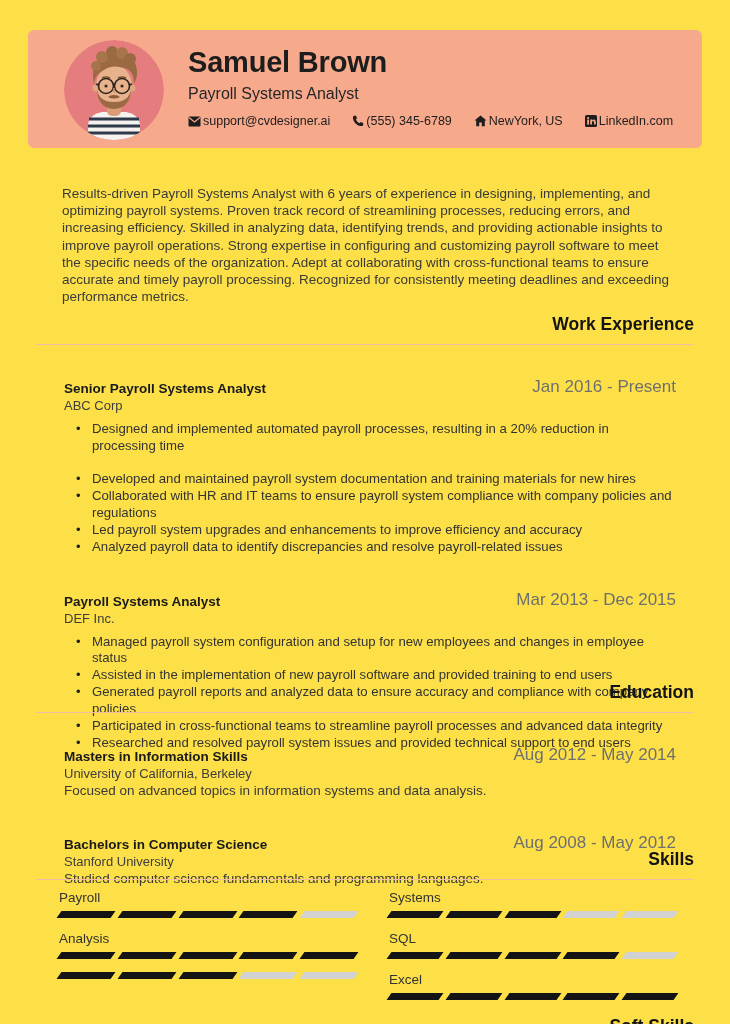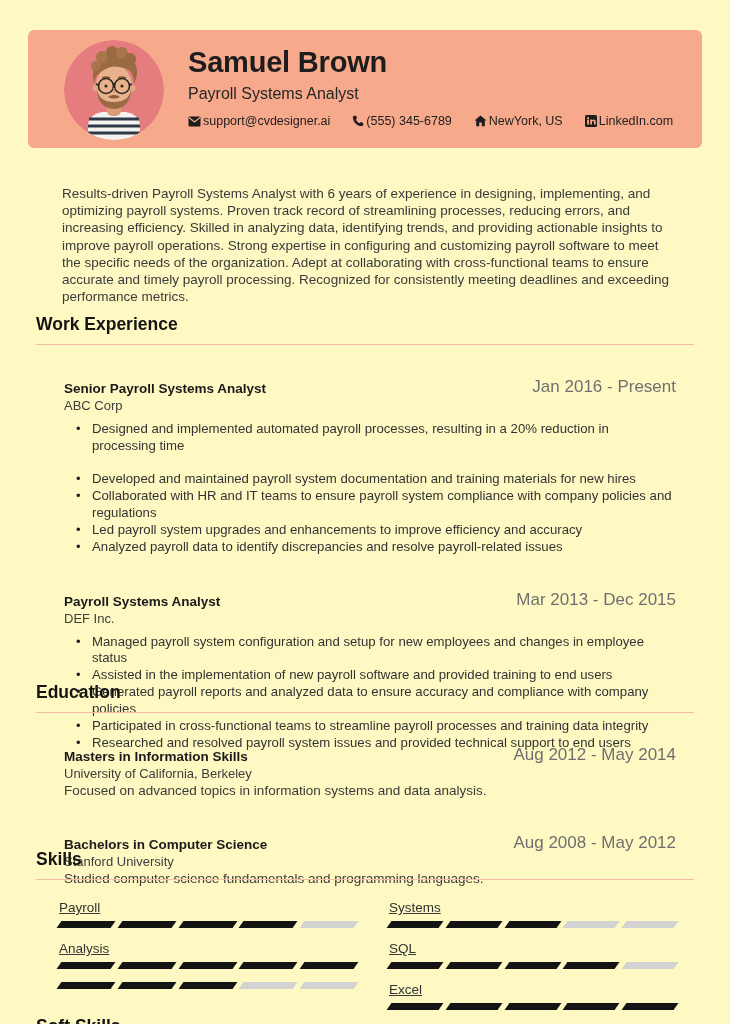--- a/index.html
+++ b/index.html
@@ -1,19 +1,19 @@
 <!DOCTYPE html>
 <html style="--header-bg: #f7a98c; --bar-filled: #141414; --bar-empty: #d2d2d2;"><head>
 <meta charset="utf-8">
 <style>
   html,body{margin:0;padding:0;background:#fff;}
   .page{
     position:relative;
     width:730px;height:1024px;
-    background:#fef9c3;
+    background:#fde047;
     overflow:hidden;
     font-family:"Liberation Sans", sans-serif;
     color:#3b3b3b;
   }
   
   .header{
     position:absolute;left:28px;top:30px;width:674px;height:118px;
     background:var(--header-bg,#f7a98c);
     border-radius:6px;
   }
@@ -36,21 +36,21 @@
     font-size:13.5px;line-height:17.2px;color:#3a3a3a;
   }
   
   .section{position:absolute;left:36px;width:658px;}
   .sec-work{top:314px;}
   .sec-edu{top:682px;}
   .sec-skills{top:849px;}
   .sec-soft{top:1016px;}
   .section-heading{
     font-size:17.5px;font-weight:bold;color:#141414;
-    padding-bottom:9px;border-bottom:1px solid #f2bfa6;
+    padding-bottom:9px;border-bottom:1px solid #f2bfa6;text-align:right;
   }
   .sec-soft .section-heading{border-bottom:none;}
   .entries{padding:0 18px 0 28px;}
   .entry{margin-top:12px;}
   .entry-head{display:flex;justify-content:space-between;align-items:flex-end;}
   .entry-title{font-size:13.5px;font-weight:bold;color:#1a1a1a;line-height:17px;}
   .entry-date{font-size:17px;color:#6f6f6f;white-space:nowrap;margin-top:20px;}
   .entry-sub{font-size:13px;color:#3d3d3d;line-height:17px;}
   .entry-desc{font-size:13.5px;color:#3a3a3a;line-height:17px;}
   ul.bullets{list-style:none;margin:7px 0 0 0;padding:0 0 0 12px;}
@@ -59,21 +59,21 @@
     font-size:13.2px;line-height:16.6px;color:#333;margin-bottom:0.5px;
   }
   ul.bullets li::before{
     content:"\2022";position:absolute;left:0;top:0;color:#222;font-size:13px;
   }
   ul.bullets li.gap-after{margin-bottom:17px;}
   
   .skills-grid{
     display:grid;grid-template-columns:297px 287px;
     column-gap:33px;row-gap:0;
-    padding-left:23px;margin-top:20px;text-decoration:underline;
+    padding-left:23px;margin-top:10px;
   }
   .skill{margin-bottom:13px;}
   .skill-name{font-size:13.5px;color:#333;margin-bottom:6px;}
   .skill-bar{display:flex;gap:7px;height:7px;}
   .seg{flex:1;transform:skewX(-35deg);}
   .seg-filled{background:var(--bar-filled,#141414);}
   .seg-empty{background:var(--bar-empty,#d2d2d2);}
 </style>
 </head>
 <body>
@@ -194,21 +194,21 @@
       <div class="entry" style="margin-top:14px;">
         <div class="entry-head">
           <span class="entry-title">Payroll Systems Analyst</span>
           <span class="entry-date">Mar 2013 - Dec 2015</span>
         </div>
         <div class="entry-sub">DEF Inc.</div>
         <ul class="bullets">
           <li>Managed payroll system configuration and setup for new employees and changes in employee status</li>
           <li>Assisted in the implementation of new payroll software and provided training to end users</li>
           <li>Generated payroll reports and analyzed data to ensure accuracy and compliance with company policies</li>
-          <li>Participated in cross-functional teams to streamline payroll processes and training data integrity</li>
+          <li>Participated in cross-functional teams to streamline payroll processes and advanced data integrity</li>
           <li>Researched and resolved payroll system issues and provided technical support to end users</li>
         </ul>
       </div>
 
     </div>
   </div>
 
   <div class="section sec-edu">
     <div class="section-heading">Education</div>
     <div class="entries">

